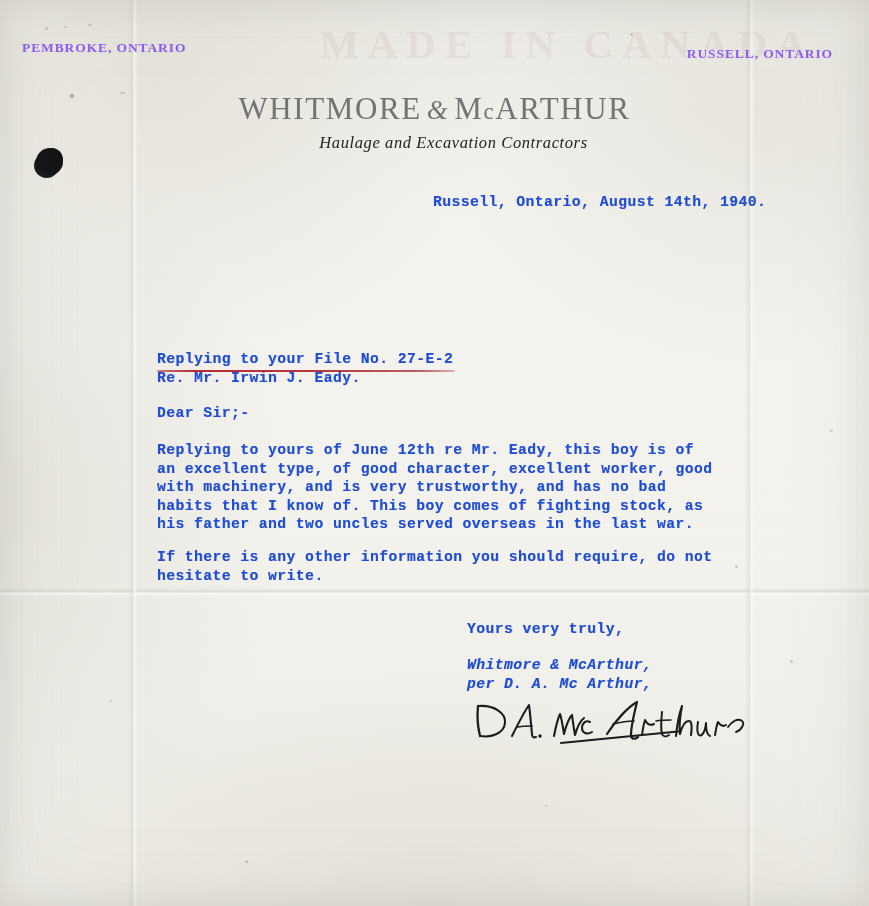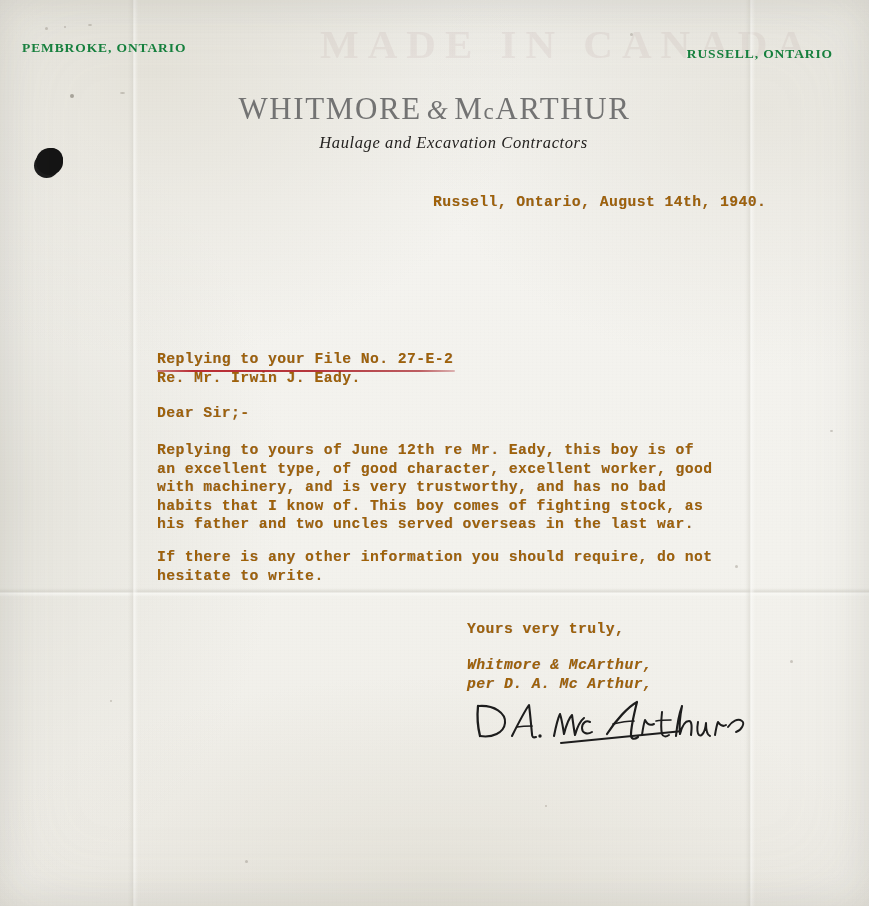--- a/index.html
+++ b/index.html
@@ -104,21 +104,21 @@
     border-radius: 52% 48% 50% 50% / 50% 52% 48% 50%;
     box-shadow: -3px 4px 0 -1px #1b1b1b, 2px -2px 0 -2px #101010;
   }
 
   
   .lh-left, .lh-right {
     position: absolute;
     font-family: "Liberation Serif", serif;
     font-size: 13.5px;
     font-weight: 700;
-    color: #15803d;
+    color: #8b5cf6;
     letter-spacing: 0.9px;
     white-space: nowrap;
   }
   .lh-left  { left: 22px;  top: 40px; }
   .lh-right { right: 36px; top: 46px; }
 
   .company {
     position: absolute;
     left: 0; right: 0;
     top: 91px;
@@ -150,21 +150,21 @@
     white-space: nowrap;
     margin-left: 38px;
   }
 
   
   .typed {
     position: absolute;
     font-family: "Liberation Mono", "DejaVu Sans Mono", monospace;
     font-size: 14.6px;
     line-height: 18.6px;
-    color: #a16207;
+    color: #1d4ed8;
     white-space: pre;
     letter-spacing: 0.5px;
     font-weight: 700;
     text-shadow: 0.4px 0 0 rgba(47,63,141,0.30), 0 0.4px 0 rgba(47,63,141,0.18);
   }
   #date-line      { left: 433px; top: 193px; }
   #addressee      { left: 157px; top: 242px; }
   #subject-block  { left: 157px; top: 350px; }
   #salutation     { left: 157px; top: 404px; }
   #para-1         { left: 157px; top: 441px; }

